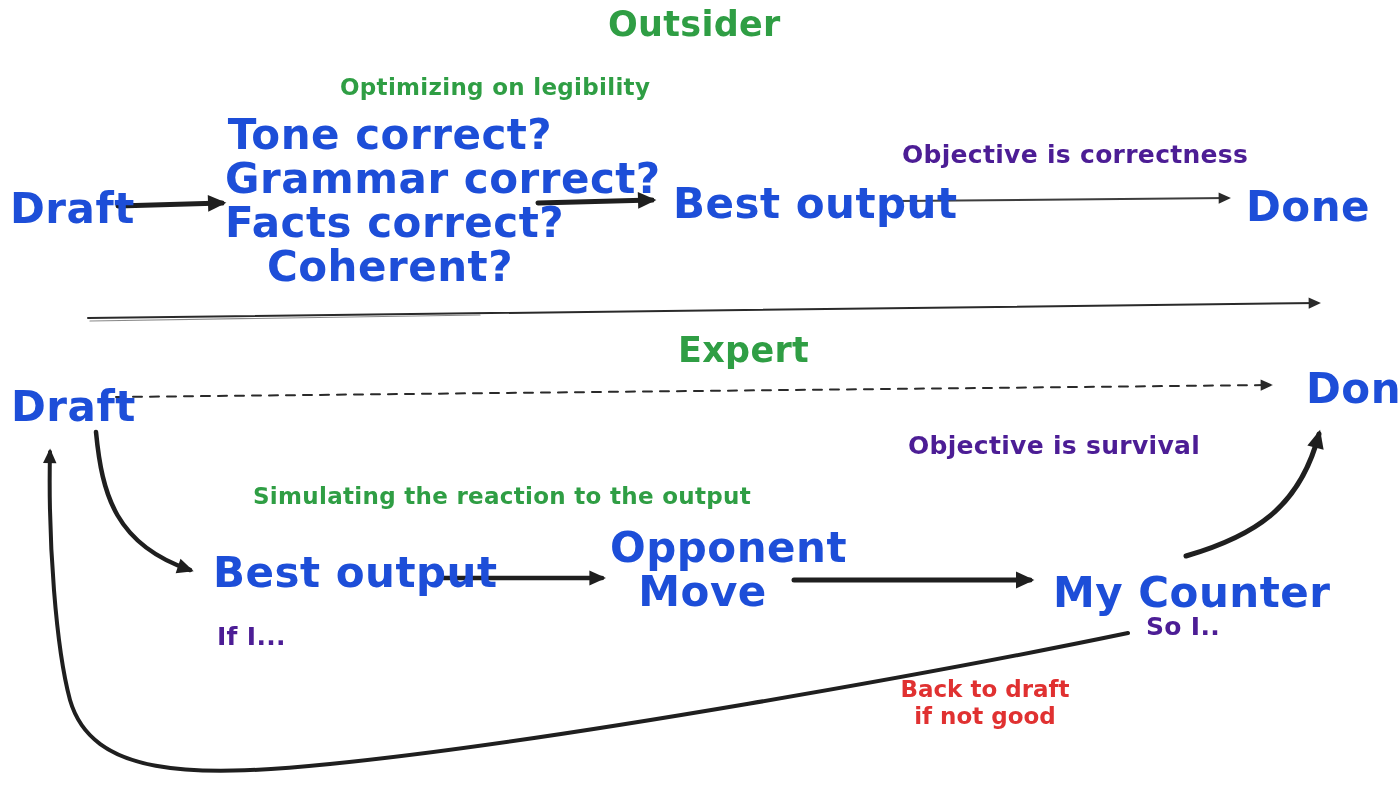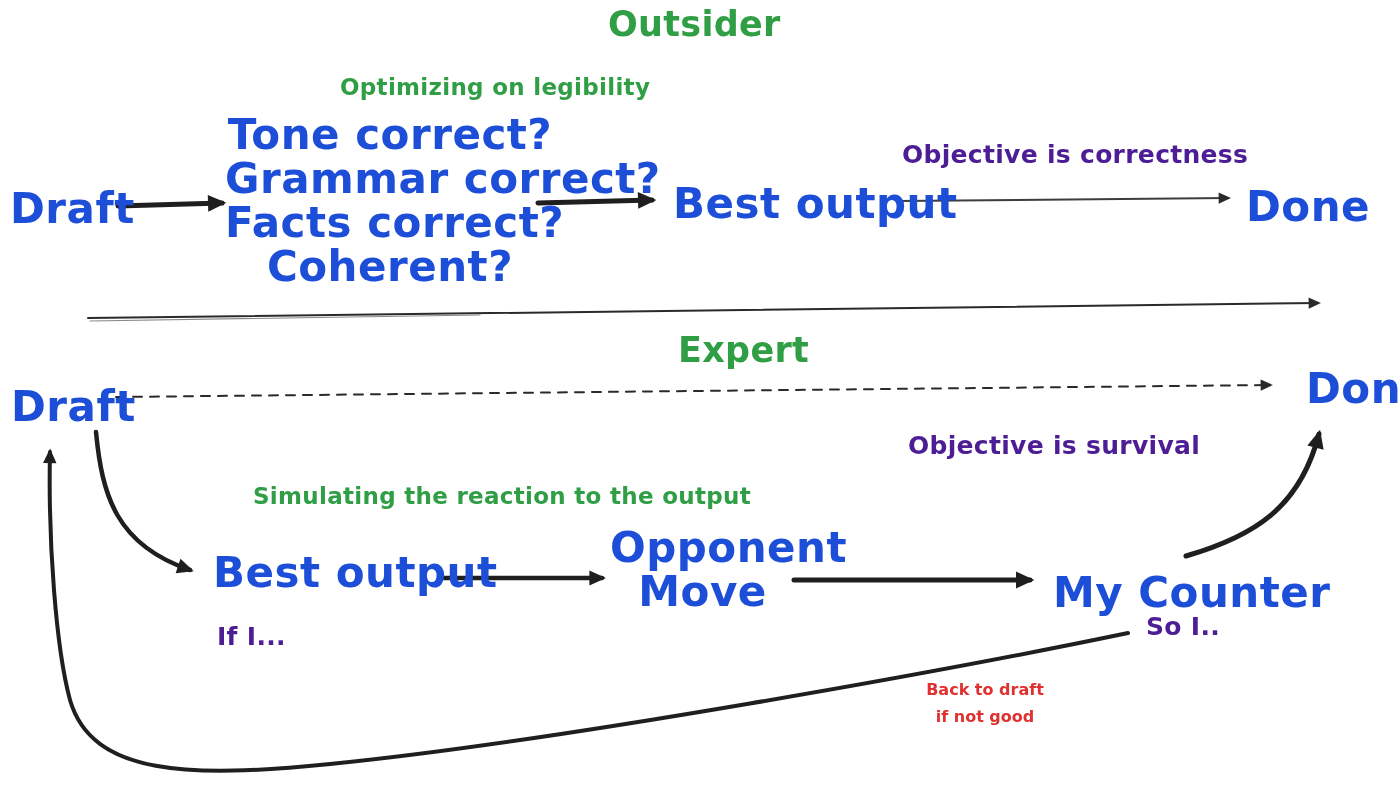--- a/index.html
+++ b/index.html
@@ -9,21 +9,21 @@
     background:#ffffff;
     font-family:"DejaVu Sans", sans-serif;
     overflow:hidden;
   }
   #wires{position:absolute;inset:0;}
   .lbl{position:absolute;white-space:nowrap;}
   .ink{color:#1d4ed8;font-weight:600;font-size:42px;letter-spacing:.5px;}
   .green{color:#2f9e44;font-weight:600;font-size:23px;letter-spacing:.3px;}
   .green.title{font-size:35px;font-weight:700;margin-left:48px;}
   .blue{color:#4c1d95;font-weight:600;font-size:25px;letter-spacing:.3px;}
-  .red{color:#e03131;font-weight:600;font-size:16px;line-height:27px;}
+  .red{color:#e03131;font-weight:600;font-size:23px;line-height:27px;}
   .center{text-align:center;}
   .stack{line-height:44px;}
 </style>
 </head>
 <body>
 
 <div id="canvas">
 
   <svg id="wires" width="1400" height="788" viewBox="0 0 1400 788">
     <defs>

